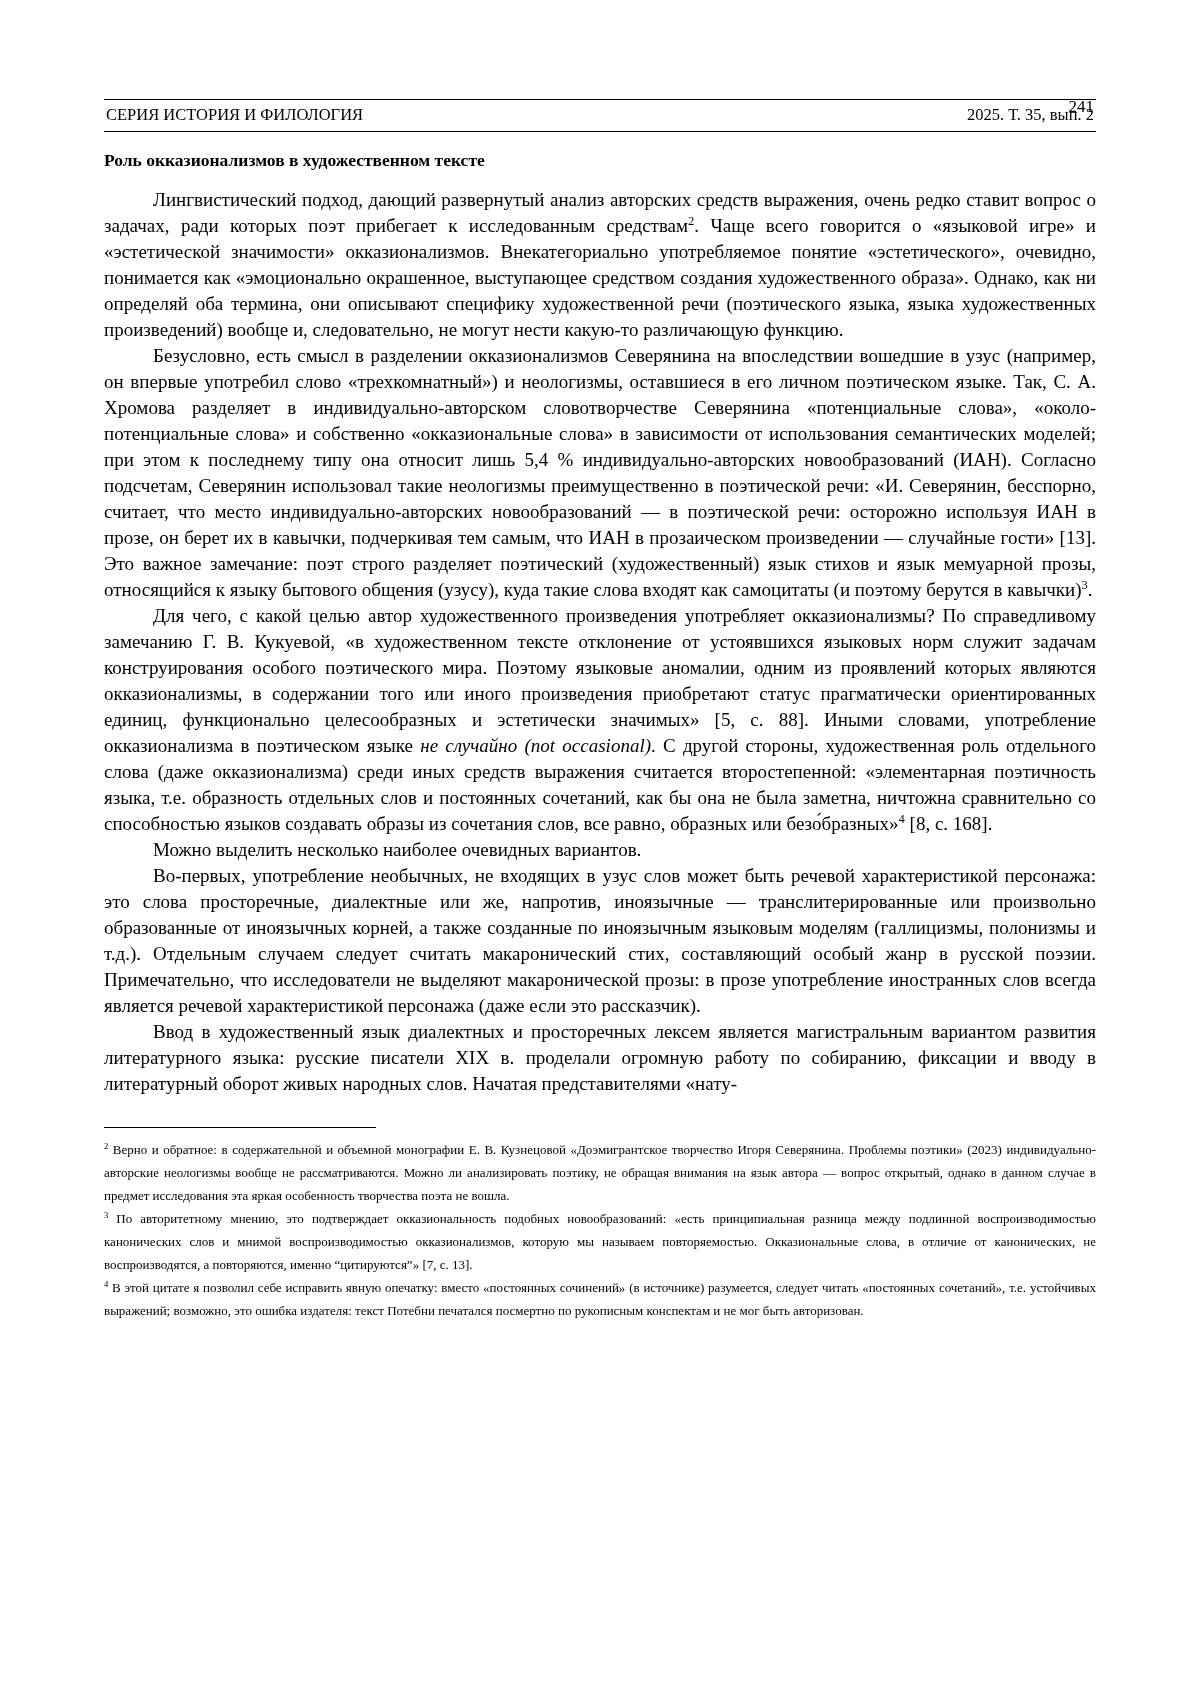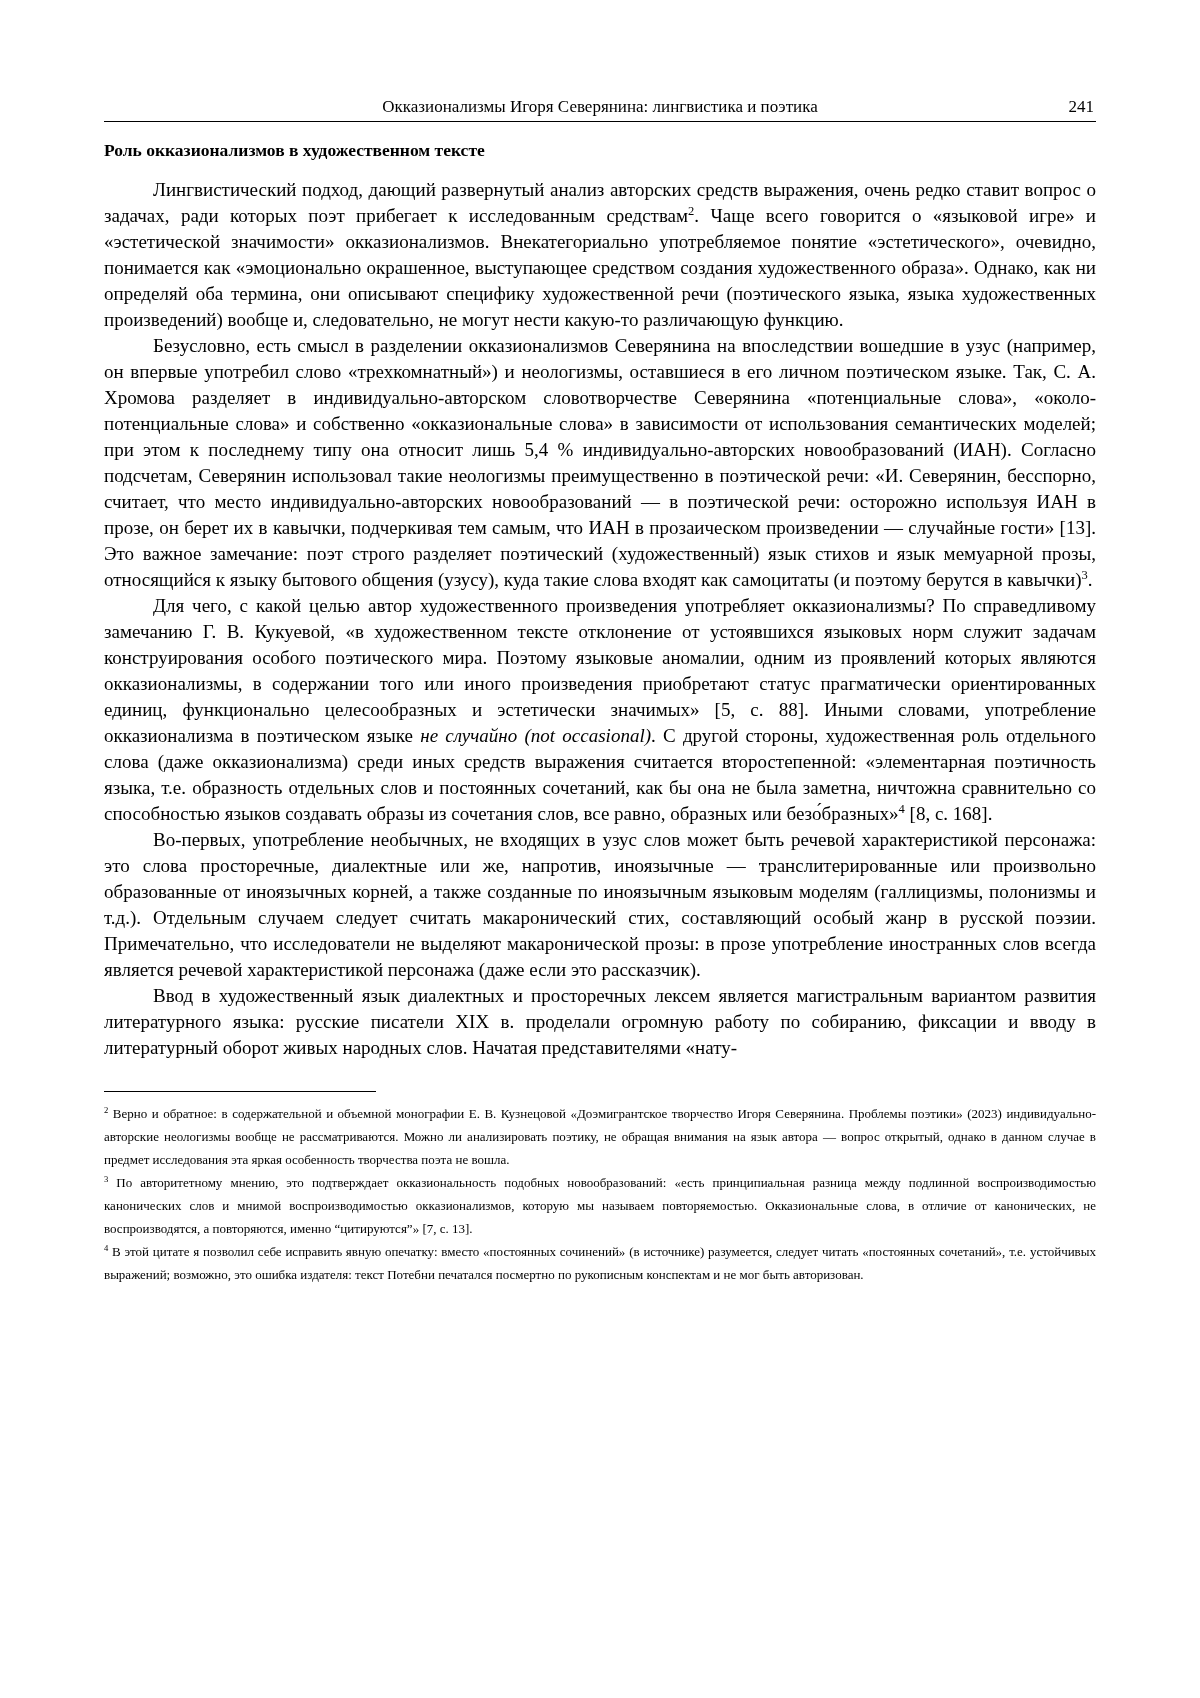--- a/index.html
+++ b/index.html
@@ -72,31 +72,35 @@
     text-align: justify;
     text-indent: 0;
   }
 </style>
 </head>
 <body>
 
 <div class="page">
 
   <div class="hdr-title-row">
-    <span>Окказионализмы Игоря Северянина: лингвистика и поэтика</span>
     <span class="pageno">241</span>
   </div>
 
+  <div class="hdr-series-row">
+    <span>СЕРИЯ ИСТОРИЯ И ФИЛОЛОГИЯ</span>
+    <span>2025. Т. 35, вып. 2</span>
+  </div>
 
   <div class="section-title">Роль окказионализмов в художественном тексте</div>
 
   <div class="body-text" id="paragraphs">
       <p><span>Лингвистический подход, дающий развернутый анализ авторских средств выражения, очень редко ставит вопрос о задачах, ради которых поэт прибегает к исследованным средствам</span><sup>2</sup><span>. Чаще всего говорится о «языковой игре» и «эстетической значимости» окказионализмов. Внекатегориально употребляемое понятие «эстетического», очевидно, понимается как «эмоционально окрашенное, выступающее средством создания художественного образа». Однако, как ни определяй оба термина, они описывают специфику художественной речи (поэтического языка, языка художественных произведений) вообще и, следовательно, не могут нести какую-то различающую функцию.</span></p>
       <p><span>Безусловно, есть смысл в разделении окказионализмов Северянина на впоследствии вошедшие в узус (например, он впервые употребил слово «трехкомнатный») и неологизмы, оставшиеся в его личном поэтическом языке. Так, С. А. Хромова разделяет в индивидуально-авторском словотворчестве Северянина «потенциальные слова», «около-потенциальные слова» и собственно «окказиональные слова» в зависимости от использования семантических моделей; при этом к последнему типу она относит лишь 5,4 % индивидуально-авторских новообразований (ИАН). Согласно подсчетам, Северянин использовал такие неологизмы преимущественно в поэтической речи: «И. Северянин, бесспорно, считает, что место индивидуально-авторских новообразований — в поэтической речи: осторожно используя ИАН в прозе, он берет их в кавычки, подчеркивая тем самым, что ИАН в прозаическом произведении — случайные гости» [13]. Это важное замечание: поэт строго разделяет поэтический (художественный) язык стихов и язык мемуарной прозы, относящийся к языку бытового общения (узусу), куда такие слова входят как самоцитаты (и поэтому берутся в кавычки)</span><sup>3</sup><span>.</span></p>
       <p><span>Для чего, с какой целью автор художественного произведения употребляет окказионализмы? По справедливому замечанию Г. В. Кукуевой, «в художественном тексте отклонение от устоявшихся языковых норм служит задачам конструирования особого поэтического мира. Поэтому языковые аномалии, одним из проявлений которых являются окказионализмы, в содержании того или иного произведения приобретают статус прагматически ориентированных единиц, функционально целесообразных и эстетически значимых» [5, с. 88]. Иными словами, употребление окказионализма в поэтическом языке </span><em>не случайно (not occasional)</em><span>. С другой стороны, художественная роль отдельного слова (даже окказионализма) среди иных средств выражения считается второстепенной: «элементарная поэтичность языка, т.е. образность отдельных слов и постоянных сочетаний, как бы она не была заметна, ничтожна сравнительно со способностью языков создавать образы из сочетания слов, все равно, образных или безо́бразных»</span><sup>4</sup><span> [8, с. 168].</span></p>
+      <p><span>Можно выделить несколько наиболее очевидных вариантов.</span></p>
       <p><span>Во-первых, употребление необычных, не входящих в узус слов может быть речевой характеристикой персонажа: это слова просторечные, диалектные или же, напротив, иноязычные — транслитерированные или произвольно образованные от иноязычных корней, а также созданные по иноязычным языковым моделям (галлицизмы, полонизмы и т.д.). Отдельным случаем следует считать макаронический стих, составляющий особый жанр в русской поэзии. Примечательно, что исследователи не выделяют макаронической прозы: в прозе употребление иностранных слов всегда является речевой характеристикой персонажа (даже если это рассказчик).</span></p>
       <p><span>Ввод в художественный язык диалектных и просторечных лексем является магистральным вариантом развития литературного языка: русские писатели XIX в. проделали огромную работу по собиранию, фиксации и вводу в литературный оборот живых народных слов. Начатая представителями «нату-</span></p>
     </div>
 
   <div class="fn-rule"></div>
 
   <div class="footnotes" id="footnotes">
       <p><sup>2</sup><span> Верно и обратное: в содержательной и объемной монографии Е. В. Кузнецовой «Доэмигрантское творчество Игоря Северянина. Проблемы поэтики» (2023) индивидуально-авторские неологизмы вообще не рассматриваются. Можно ли анализировать поэтику, не обращая внимания на язык автора — вопрос открытый, однако в данном случае в предмет исследования эта яркая особенность творчества поэта не вошла.</span></p>
       <p><sup>3</sup><span> По авторитетному мнению, это подтверждает окказиональность подобных новообразований: «есть принципиальная разница между подлинной воспроизводимостью канонических слов и мнимой воспроизводимостью окказионализмов, которую мы называем повторяемостью. Окказиональные слова, в отличие от канонических, не воспроизводятся, а повторяются, именно “цитируются”» [7, с. 13].</span></p>
       <p><sup>4</sup><span> В этой цитате я позволил себе исправить явную опечатку: вместо «постоянных сочинений» (в источнике) разумеется, следует читать «постоянных сочетаний», т.е. устойчивых выражений; возможно, это ошибка издателя: текст Потебни печатался посмертно по рукописным конспектам и не мог быть авторизован.</span></p>

